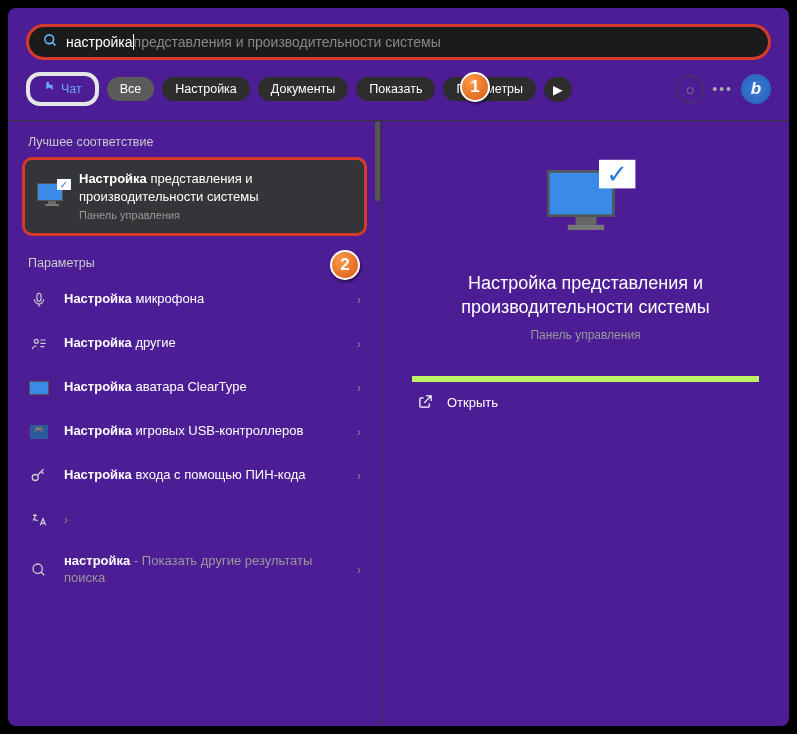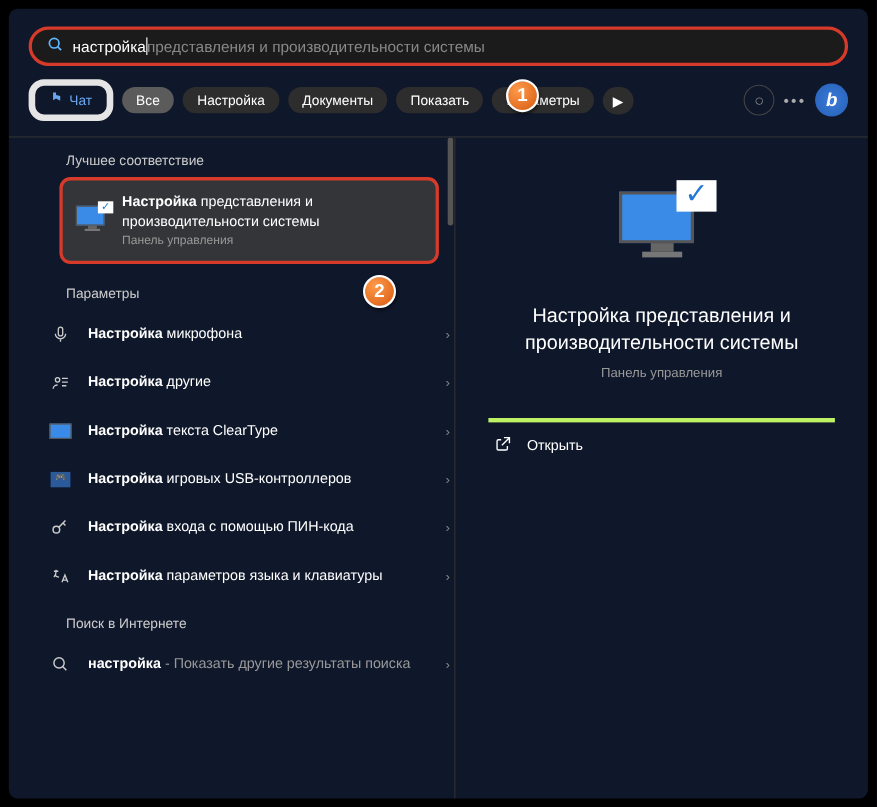--- a/index.html
+++ b/index.html
@@ -6,21 +6,21 @@
 body {
   width: 797px; height: 734px;
   background: #000;
   font-family: "Segoe UI", -apple-system, sans-serif;
   color: #fff;
   overflow: hidden;
   padding: 8px;
 }
 .panel {
   width: 100%; height: 100%;
-  background: #0f172a;
+  background: #4c1d95;
   border-radius: 8px;
   display: flex; flex-direction: column;
   overflow: hidden;
 }
 .search-row {
   margin: 16px 18px 12px 18px;
   position: relative;
 }
 .search-box {
   border: 3px solid #d63a2a;
@@ -42,21 +42,21 @@
 }
 .tab {
   background: #2d2d2d;
   border-radius: 14px;
   padding: 5px 13px;
   font-size: 12.5px;
   white-space: nowrap;
   cursor: pointer;
 }
 .tab.chat {
-  border: 6px solid #e5e5e5;
+  border: 4px solid #e5e5e5;
   color: #6aa7f2;
   background: transparent;
   display: flex; align-items: center; gap: 5px;
 }
 .tab.all { background: #5b5b5b; }
 .tab.play { padding: 5px 9px; }
 .tabs-gap { flex: 1; }
 .bing-circle {
   width: 28px; height: 28px; border-radius: 50%;
   border: 1px solid #444;
@@ -73,21 +73,20 @@
 
 .body {
   display: flex; flex: 1; min-height: 0;
   border-top: 1px solid #333;
 }
 .left {
   width: 374px; flex-shrink: 0;
   overflow-y: auto;
   border-right: 1px solid #333;
   position: relative;
-  margin-left: 32px;
 }
 .scrollhint {
   position: absolute; right: 1px; top: 0;
   width: 5px; height: 80px; background: #555; border-radius: 3px;
 }
 .section-h {
   font-size: 12.5px; color: #ccc;
   padding: 14px 20px 8px 20px;
 }
 .best-match {
@@ -104,21 +103,21 @@
 .monitor-icon .screen { width: 26px; height: 18px; background: #3a8ae8; border: 1px solid #555; }
 .monitor-icon .stand { width: 8px; height: 3px; background: #666; margin: 0 auto; }
 .monitor-icon .base { width: 14px; height: 2px; background: #777; margin: 0 auto; }
 .monitor-icon .check { position: absolute; top: -4px; right: -4px; width: 14px; height: 11px; background: #fff; color: #2378d6; font-size: 10px; text-align: center; line-height: 11px; }
 .bm-text { font-size: 13px; line-height: 1.35; }
 .bm-text .bold { font-weight: 600; }
 .bm-sub { font-size: 11px; color: #999; margin-top: 3px; }
 
 .result-item {
   display: flex; align-items: center;
-  padding: 11px 4px;
+  padding: 11px 20px;
   gap: 14px;
   cursor: pointer;
 }
 .ri-icon {
   width: 22px; height: 22px; flex-shrink: 0;
   display: flex; align-items: center; justify-content: center;
   font-size: 16px; color: #ccc;
 }
 .ri-text { flex: 1; font-size: 13px; line-height: 1.3; }
 .ri-text .bold { font-weight: 600; }
@@ -132,21 +131,21 @@
   padding: 40px 30px 20px 30px;
 }
 .big-icon { margin-bottom: 24px; }
 .big-icon .monitor-icon { transform: scale(2.6); transform-origin: center; margin: 30px 0; }
 .detail-title { font-size: 18px; font-weight: 400; text-align: center; line-height: 1.35; margin-bottom: 8px; }
 .detail-sub { font-size: 12px; color: #999; margin-bottom: 34px; }
 .action-row {
   align-self: stretch;
   display: flex; align-items: center; gap: 14px;
   padding: 12px 6px;
-  border-top: 4px solid #bef264;
+  border-top: 6px solid #bef264;
   font-size: 13px;
   cursor: pointer;
 }
 .action-row .icn { font-size: 14px; }
 
 .badge {
   position: absolute;
   width: 30px; height: 30px; border-radius: 50%;
   background: radial-gradient(circle at 35% 30%, #ff9a4a, #d65a10);
   border: 2px solid #fff;
@@ -241,21 +240,21 @@
             </svg>
         </div>
         <div class="ri-text"><span class="bold">Настройка</span><span> другие</span></div>
         <span class="chev">›</span>
       </div>
 
       <div class="result-item">
         <div class="ri-icon">
             <div class="cleartype-icon"></div>
           </div>
-        <div class="ri-text"><span class="bold">Настройка</span><span> текста ClearType</span></div>
+        <div class="ri-text"><span class="bold">Настройка</span><span> аватара ClearType</span></div>
         <span class="chev">›</span>
       </div>
 
       <div class="result-item">
         <div class="ri-icon">
             <div class="usb-icon">🎮</div>
           </div>
         <div class="ri-text"><span class="bold">Настройка</span><span> игровых USB-контроллеров</span></div>
         <span class="chev">›</span>
       </div>
@@ -270,25 +269,23 @@
         <div class="ri-text"><span class="bold">Настройка</span><span> входа с помощью ПИН-кода</span></div>
         <span class="chev">›</span>
       </div>
 
       <div class="result-item">
         <div class="ri-icon">
           <svg width="18" height="16" viewBox="0 0 24 24" fill="none" stroke="currentColor" stroke-width="1.8">
               <path d="M3 5h6M6 3v2c0 4-2 7-3 8M4 10c2 2 4 3 6 3M14 20l4-10 4 10M15 17h6"></path>
             </svg>
         </div>
-        <div class="ri-text"><span class="bold">Настройка</span><span> параметров языка и клавиатуры</span></div>
-        <span class="chev">›</span>
-      </div>
-
-      <div class="section-h">Поиск в Интернете</div>
+        <span class="chev">›</span>
+      </div>
+
 
       <div class="result-item">
         <div class="ri-icon">
           <svg width="16" height="16" viewBox="0 0 24 24" fill="none" stroke="currentColor" stroke-width="2">
               <circle cx="10" cy="10" r="7"></circle>
               <line x1="20" y1="20" x2="15" y2="15"></line>
             </svg>
         </div>
         <div class="ri-text"><span class="bold">настройка</span><span class="gray"> - Показать другие результаты поиска</span></div>
         <span class="chev">›</span>

